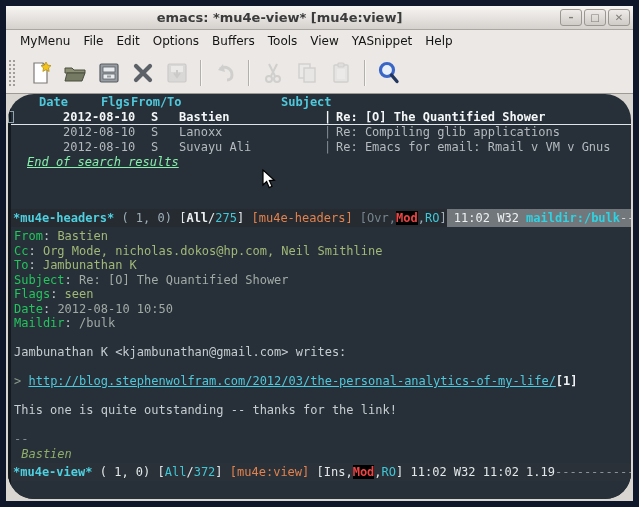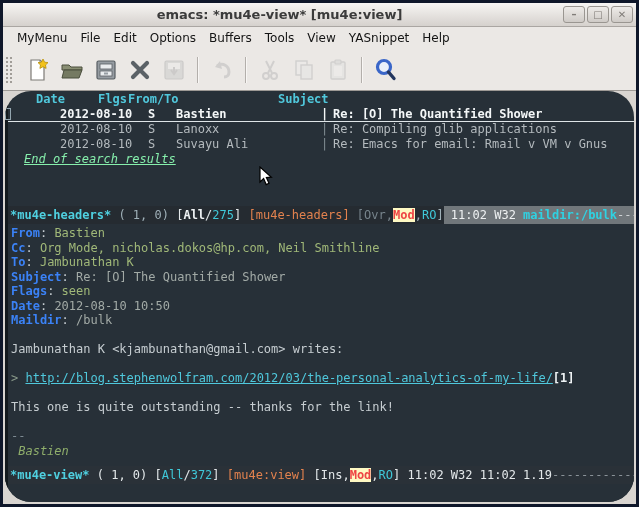--- a/index.html
+++ b/index.html
@@ -1,20 +1,20 @@
 <!DOCTYPE html>
 <html><head>
 <meta charset="utf-8">
 <style>
   * { box-sizing: border-box; margin: 0; padding: 0; }
   body { margin: 0; background: #555; font-family: "DejaVu Sans", sans-serif; }
 
   .window {
     position: relative; width: 639px; height: 507px;
-    background: #d9d5d1; border: 3px solid #0f172a; overflow: hidden;
+    background: #d9d5d1; border: 6px solid #0f172a; overflow: hidden;
   }
 
   
   .titlebar {
     position: absolute; top: 0; left: 0; right: 0; height: 24px;
     background: linear-gradient(#f7f5f3, #d5d1cd);
     border-bottom: 1px solid #aaa6a2;
   }
   .title-text {
     position: absolute; left: 0; right: 80px; top: 4px; text-align: center;
@@ -92,30 +92,30 @@
   .ml-gray { background: #71777b; flex: 1; overflow: hidden; }
   .ml-view .ml-dark { background: #2a3138; flex: 1; }
 
   .t-cyan { color: #4fd0e0; font-weight: bold; }
   .t-teal { color: #3fc8d8; }
   .t-white { color: #e3e8ea; }
   .t-wbold { color: #eef2f4; font-weight: bold; }
   .t-gray { color: #9fb0b8; }
   .t-dim { color: #77848c; }
   .t-orange { color: #e2824e; }
-  .t-mod { color: #ee4545; font-weight: bold; background: #fef9c3; }
+  .t-mod { color: #ee4545; font-weight: bold; background: #000000; }
   .t-dash { color: #8a9298; }
   .mlg-white { color: #eef1f2; }
   .mlg-teal { color: #2fd2e2; font-weight: bold; }
   .mlg-dash { color: #cfd3d5; }
 
   
   .view-pane { position: absolute; top: 133px; left: 0; right: 0; bottom: 36px; padding: 2px 0 0 6px; overflow: hidden; }
   .vline { height: 14.5px; line-height: 14.5px; white-space: pre; color: #c6cdd1; }
-  .f-label { color: #3b82f6; font-weight: bold; }
+  .f-label { color: #22c55e; font-weight: normal; }
   .f-colon { color: #c6cdd1; }
   .v-green { color: #a0b878; }
   .v-gray  { color: #a2aaa6; }
   .q-mark { color: #8a9a8a; }
   .a-link { color: #4fc8dc; text-decoration: underline; }
   .a-ref { color: #eef2f4; font-weight: bold; }
   .sig-sep { color: #7d8a92; }
   .sig { color: #8fae6b; font-style: italic; }
 
   .echo-area { position: absolute; bottom: 0; left: 0; right: 0; height: 18px; background: #273038; }

